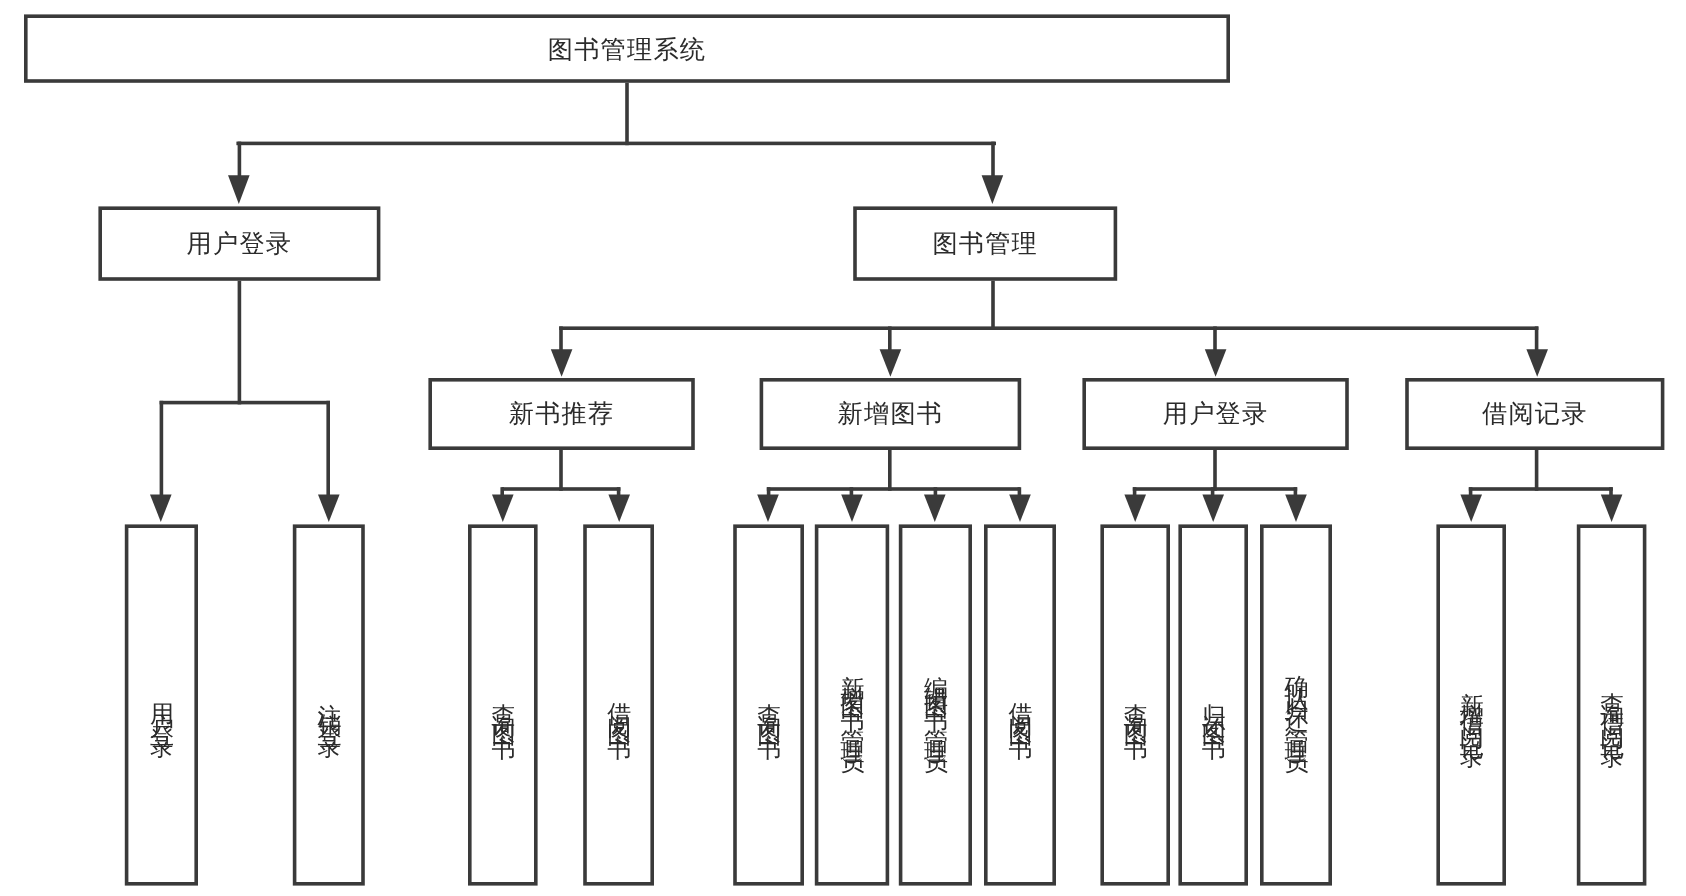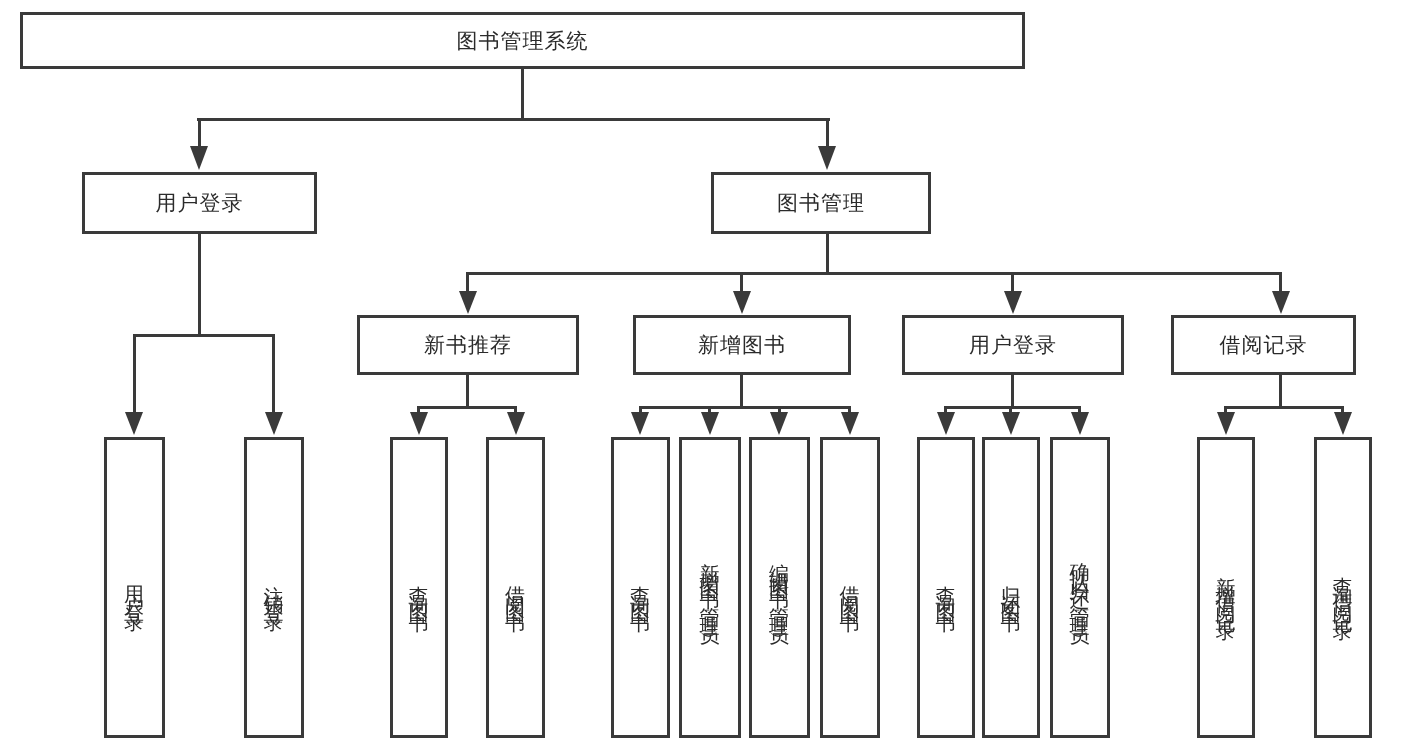--- a/index.html
+++ b/index.html
@@ -77,21 +77,21 @@
   </div>
 
   <div class="box" style="left:633px;top:315px;width:218px;height:60px">
     <span class="lbl">新增图书</span>
   </div>
 
   <div class="box" style="left:902px;top:315px;width:222px;height:60px">
     <span class="lbl">用户登录</span>
   </div>
 
-  <div class="box" style="left:1171px;top:315px;width:185px;height:60px">
+  <div class="box" style="left:1171px;top:315px;width:216px;height:60px">
     <span class="lbl">借阅记录</span>
   </div>
 
   <div class="box v" style="left:104px;top:437px;width:61px;height:301px">
     <span class="lbl">用户登录</span>
   </div>
   <div class="box v" style="left:244px;top:437px;width:60px;height:301px">
     <span class="lbl">注销登录</span>
   </div>
 

